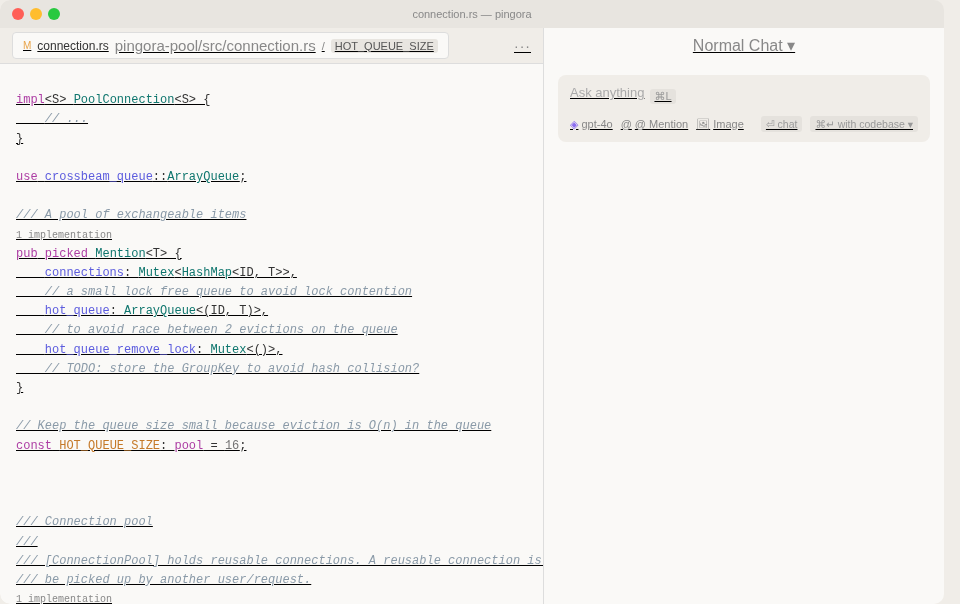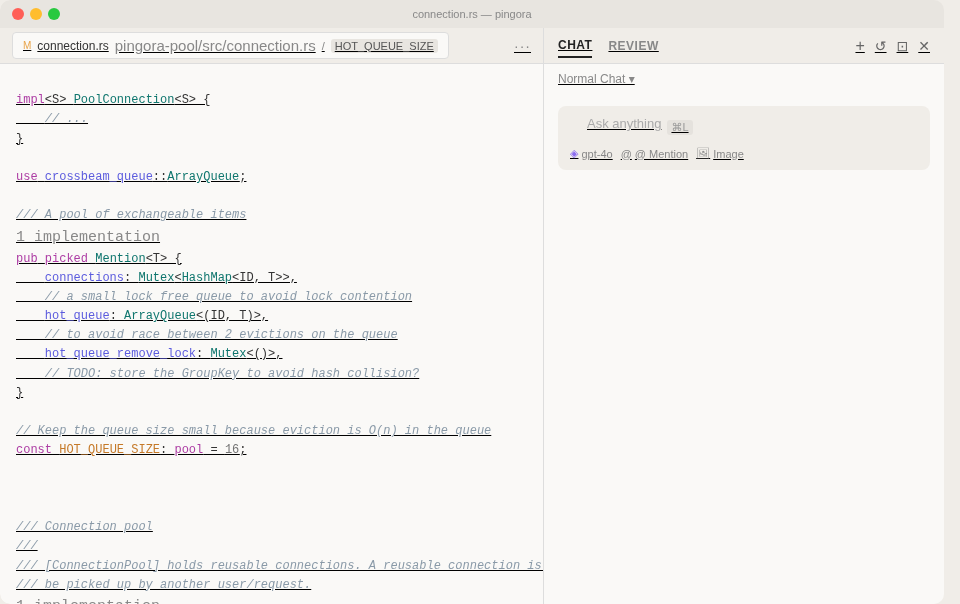--- a/index.html
+++ b/index.html
@@ -132,21 +132,21 @@
     }
 
     
     .kw { color: #ad3da4; }
     .type { color: #0f766e; }
     .comment { color: #8a9aa8; font-style: italic; }
     .number { color: #737373; }
     .macro { color: #c57928; }
     .field { color: #5c5cde; }
     .plain { color: #333; }
-    .impl-count { color: #888; font-size: 15px; }
+    .impl-count { color: #888; font-size: 10px; }
 
     
     .code-scroll::-webkit-scrollbar {
       width: 6px;
     }
     .code-scroll::-webkit-scrollbar-track {
       background: transparent;
     }
     .code-scroll::-webkit-scrollbar-thumb {
       background: #ccc;
@@ -193,44 +193,43 @@
       align-items: center;
     }
 
     .action-icon {
       font-size: 14px;
       color: #666;
       cursor: pointer;
     }
 
     .normal-chat-label {
-      font-size: 12px;
-      color: #888;
-      text-align: left;
+      font-size: 16px;
+      color: #888;
+      text-align: center;
       padding: 8px 14px;
     }
 
     .chat-area {
       flex: 1;
       padding: 8px 14px;
       overflow-y: auto;
     }
 
     .ask-box {
       margin: 4px 0;
       background: #f0ede8;
       border-radius: 8px;
       padding: 10px 12px;
     }
 
     .ask-placeholder {
       font-size: 13px;
       color: #aaa;
       margin-bottom: 8px;
-      margin-left: 17px;
     }
 
     .ask-shortcut {
       font-size: 11px;
       color: #999;
       background: #e5e2dd;
       border-radius: 3px;
       padding: 1px 4px;
     }
 
@@ -337,30 +336,20 @@
 
 
 
 
         </div>
       </div>
     </div>
 
     <div class="side-panel">
 
-      <div class="side-panel-header">
-        <span class="side-tab active">CHAT</span>
-        <span class="side-tab">REVIEW</span>
-        <div class="side-header-actions">
-          <span class="action-icon" style="font-size:16px;font-weight:300;">+</span>
-          <span class="action-icon">↺</span>
-          <span class="action-icon">⊡</span>
-          <span class="action-icon">✕</span>
-        </div>
-      </div>
 
       <div class="normal-chat-label">
         <span>Normal Chat ▾</span>
       </div>
 
       <div class="chat-area">
         <div class="ask-box">
           <div style="display:flex; align-items:center; gap:6px; margin-bottom:4px;">
             <span class="ask-placeholder">Ask anything</span>
             <span class="ask-shortcut">⌘L</span>
@@ -373,19 +362,23 @@
               </span>
               <span class="ask-toolbar-item">
                 <span>@</span>
                 <span>@ Mention</span>
               </span>
               <span class="ask-toolbar-item">
                 <span>🖼</span>
                 <span>Image</span>
               </span>
             </div>
+            <div class="ask-toolbar-right">
+              <span class="toolbar-right-item">⏎ chat</span>
+              <span class="toolbar-right-item">⌘↵ with codebase ▾</span>
+            </div>
           </div>
         </div>
       </div>
     </div>
 
   </div>
 </div>
 
 </body></html>

